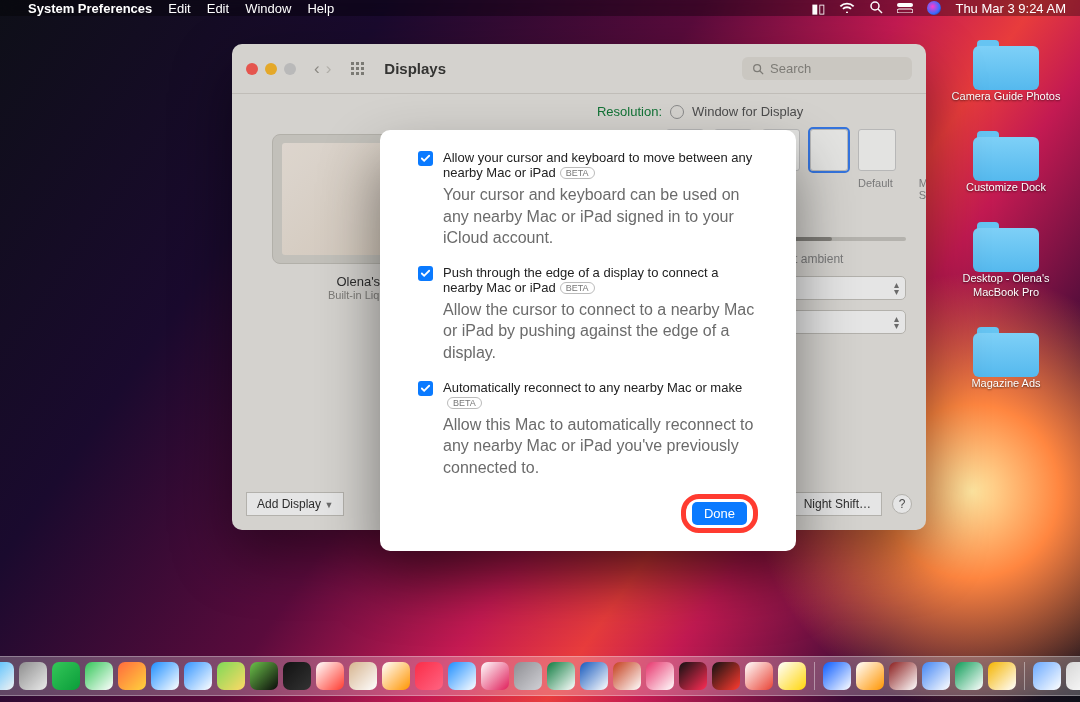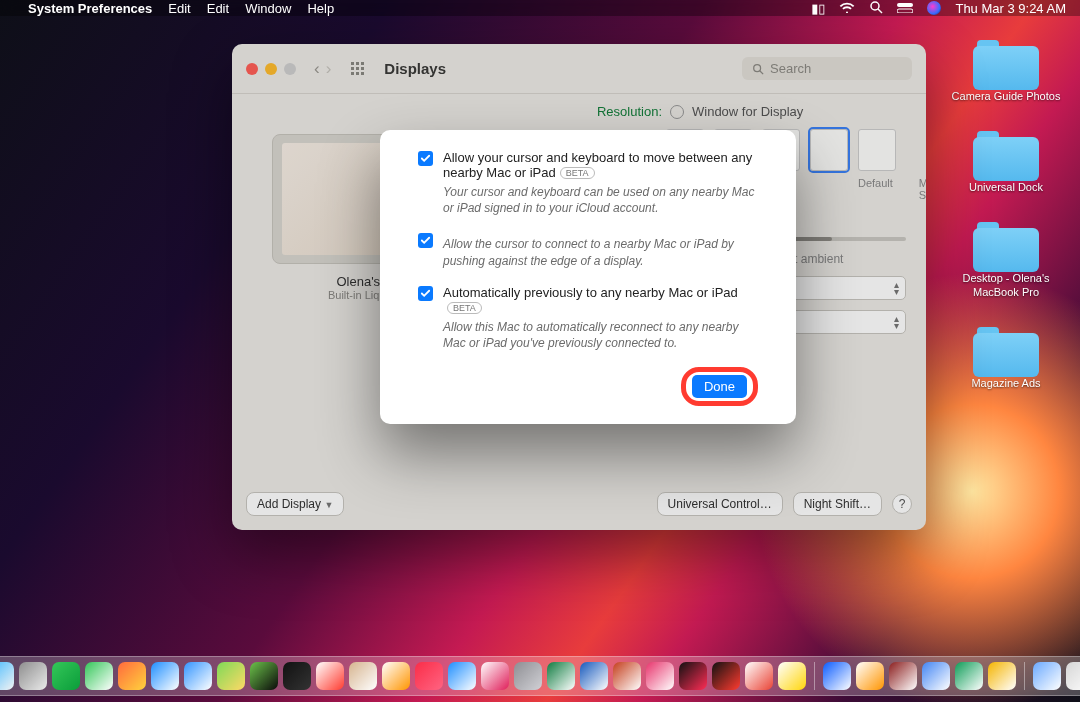--- a/index.html
+++ b/index.html
@@ -60,34 +60,34 @@
 
 .brightness-row{display:flex; align-items:center; gap:12px; margin-top:16px;}
 .slider-track{flex:1; height:4px; background:#c9c7c1; border-radius:2px; position:relative;}
 .slider-fill{position:absolute; left:0; top:0; bottom:0; width:68%; background:#8e8c86; border-radius:2px;}
 
 .select-row{display:flex; align-items:center; gap:10px; margin-top:10px;}
 .select{flex:1; background:#fff; border:1px solid #c8c6c0; border-radius:5px; padding:4px 20px 4px 8px; font-size:12px; color:#333; position:relative;}
 .select .updn{position:absolute; right:6px; top:4px; color:#777; font-size:10px; line-height:7px;}
 
 .pw-footer{position:absolute; bottom:14px; left:14px; right:14px; display:flex; align-items:center; gap:10px;}
-.btn{background:#fff; border:1px solid #c8c6c0; border-radius:8px; padding:4px 10px; font-size:12px; color:#333;}
+.btn{background:#fff; border:1px solid #c8c6c0; border-radius:0; padding:4px 10px; font-size:12px; color:#333;}
 .pw-footer .spacer{flex:1;}
 .hcircle{width:20px; height:20px; border:1px solid #c8c6c0; border-radius:50%; display:flex; align-items:center; justify-content:center; font-size:12px; color:#555; background:#fff;}
 
 
 .dim{position:absolute; inset:0; background:rgba(0,0,0,0.10);}
 
 
 .sheet{position:absolute; left:380px; top:130px; width:416px; background:#fff; border-radius:10px; box-shadow:0 30px 60px rgba(0,0,0,0.45); padding:20px 38px 18px; font-size:13px; color:#333;}
 .opt{display:flex; gap:10px; margin-bottom:16px;}
 .chk{width:15px; height:15px; border-radius:3px; background:#0a7aff; display:flex; align-items:center; justify-content:center; flex-shrink:0; margin-top:1px;}
 .chk svg{width:11px; height:11px;}
 .opt .texts .t{font-size:13px; color:#222;}
-.opt .texts .d{font-size:12px; color:#6b6b6b; margin-top:4px; line-height:1.35;font-style:italic;}
+.opt .texts .d{font-size:16px; color:#6b6b6b; margin-top:4px; line-height:1.35;}
 .beta{display:inline-block; font-size:9px; border:1px solid #bbb; border-radius:8px; padding:0px 5px; color:#777; margin-left:4px; vertical-align:1px;}
 .done-wrap{display:flex; justify-content:flex-end; margin-top:6px;}
 .done-ring{border:5px solid #ff3b30; border-radius:18px; padding:3px 6px;}
 .done-btn{background:#0a7aff; color:#fff; border:none; border-radius:5px; padding:4px 12px; font-size:13px;}
 
 
 .dock{position:absolute; bottom:6px; left:50%; transform:translateX(-50%); background:rgba(255,255,255,0.25); border:1px solid rgba(255,255,255,0.3); border-radius:16px; padding:5px 10px; display:flex; gap:5px; backdrop-filter:blur(14px);}
 .dapp{width:28px; height:28px; border-radius:7px;}
 .dsep{width:1px; height:28px; background:rgba(255,255,255,0.4); margin:0 3px;}
 </style>
@@ -127,21 +127,21 @@
   </div>
 </div>
 
 <div class="desktop-icons">
   <div class="di">
       <div class="folder"></div>
       <div class="lbl">Camera Guide Photos</div>
     </div>
   <div class="di">
       <div class="folder"></div>
-      <div class="lbl">Universal Dock</div>
+      <div class="lbl">Customize Dock</div>
     </div>
   <div class="di">
       <div class="folder"></div>
       <div class="lbl">Desktop - Olena's MacBook Pro</div>
     </div>
   <div class="di">
       <div class="folder"></div>
       <div class="lbl">Magazine Ads</div>
     </div>
 </div>
@@ -250,31 +250,32 @@
       <div class="d">Your cursor and keyboard can be used on any nearby Mac or iPad signed in to your iCloud account.</div>
     </div>
   </div>
   <div class="opt">
     <div class="chk">
         <svg viewBox="0 0 12 12">
           <path d="M2 6l2.5 2.5L10 3" stroke="#fff" stroke-width="2" fill="none" stroke-linecap="round"></path>
         </svg>
       </div>
     <div class="texts">
+      <div class="t"><span>Push through the edge of a display to connect a nearby Mac or iPad</span><span class="beta">BETA</span></div>
       <div class="d">Allow the cursor to connect to a nearby Mac or iPad by pushing against the edge of a display.</div>
     </div>
   </div>
   <div class="opt">
     <div class="chk">
         <svg viewBox="0 0 12 12">
           <path d="M2 6l2.5 2.5L10 3" stroke="#fff" stroke-width="2" fill="none" stroke-linecap="round"></path>
         </svg>
       </div>
     <div class="texts">
-      <div class="t"><span>Automatically previously to any nearby Mac or iPad</span><span class="beta">BETA</span></div>
+      <div class="t"><span>Automatically reconnect to any nearby Mac or make</span><span class="beta">BETA</span></div>
       <div class="d">Allow this Mac to automatically reconnect to any nearby Mac or iPad you've previously connected to.</div>
     </div>
   </div>
   <div class="done-wrap">
     <div class="done-ring">
       <button class="done-btn">Done</button>
     </div>
   </div>
 </div>
 

